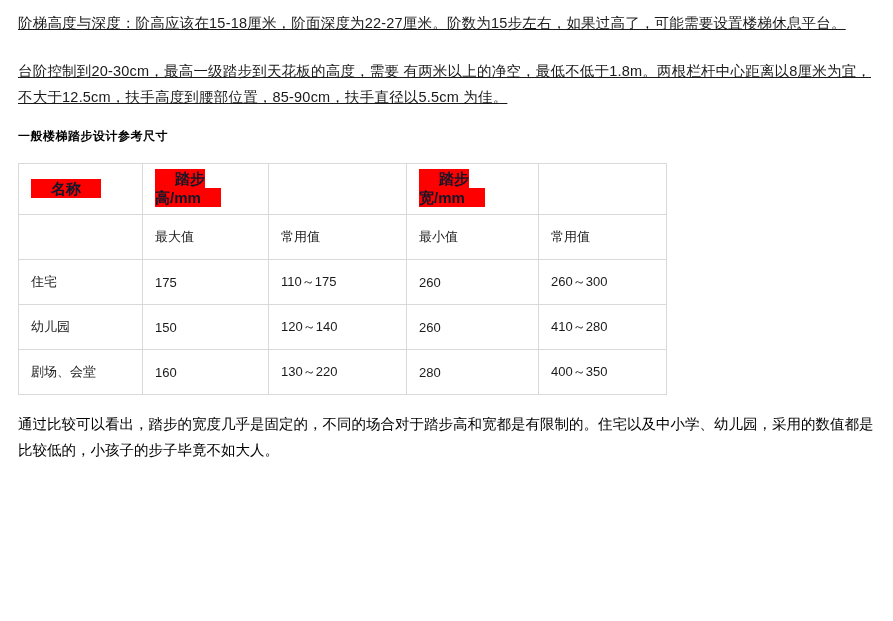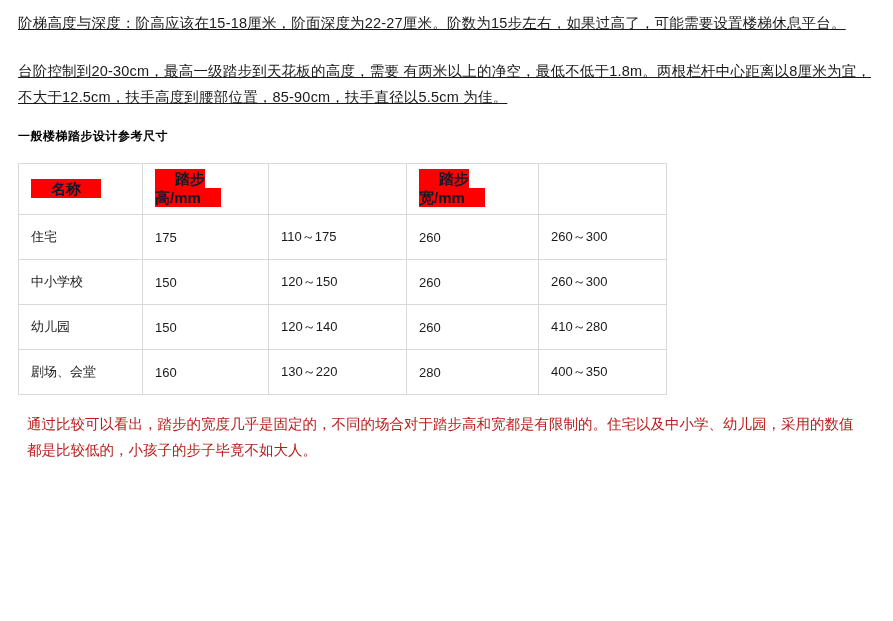--- a/index.html
+++ b/index.html
@@ -60,22 +60,22 @@
     padding: 1px 20px;
   }
   col.c1 { width: 124px; }
   col.c2 { width: 126px; }
   col.c3 { width: 138px; }
   col.c4 { width: 132px; }
   col.c5 { width: 128px; }
   p.closing {
     font-size: 14.5px;
     line-height: 26px;
-    margin: 9px;
-    color: #b91c1c;
+    margin: 0;
+    color: #000000;
   }
 </style>
 </head>
 <body>
 
 <div class="page">
 
   <p class="para first">阶梯高度与深度：阶高应该在15-18厘米，阶面深度为22-27厘米。阶数为15步左右，如果过高了，可能需要设置楼梯休息平台。</p>
 
   <p class="para">台阶控制到20-30cm，最高一级踏步到天花板的高度，需要 有两米以上的净空，最低不低于1.8m。两根栏杆中心距离以8厘米为宜，不大于12.5cm，扶手高度到腰部位置，85-90cm，扶手直径以5.5cm 为佳。</p>
@@ -91,32 +91,32 @@
         <col class="c5">
     </colgroup>
     <tbody>
       <tr class="group-head">
         <td><span class="hl">名称</span></td>
         <td><span class="hl">踏步高/mm</span></td>
         <td></td>
         <td><span class="hl">踏步宽/mm</span></td>
         <td></td>
       </tr>
+      <tr>
+        <td></td>
+        <td>最大值</td>
+        <td>常用值</td>
+        <td>最小值</td>
+        <td>常用值</td>
+      </tr>
 
       <tr>
         <td>住宅</td>
         <td>175</td>
         <td>110～175</td>
-        <td>260</td>
-        <td>260～300</td>
-      </tr>
-      <tr>
-        <td>中小学校</td>
-        <td>150</td>
-        <td>120～150</td>
         <td>260</td>
         <td>260～300</td>
       </tr>
       <tr>
         <td>幼儿园</td>
         <td>150</td>
         <td>120～140</td>
         <td>260</td>
         <td>410～280</td>
       </tr>

